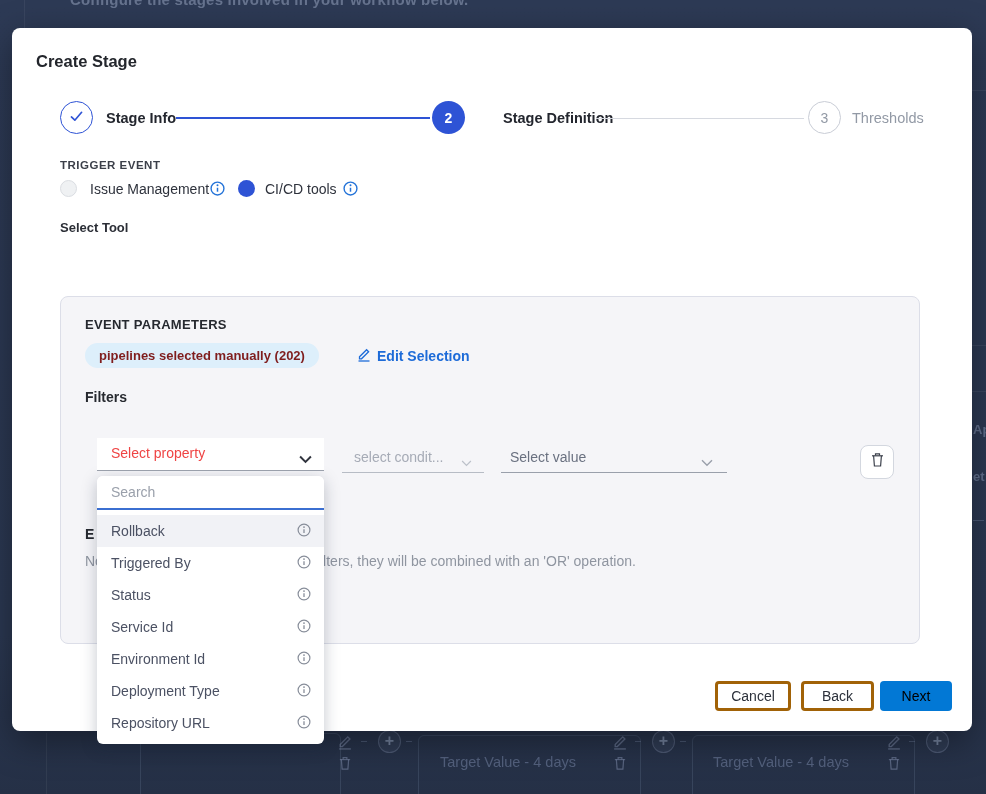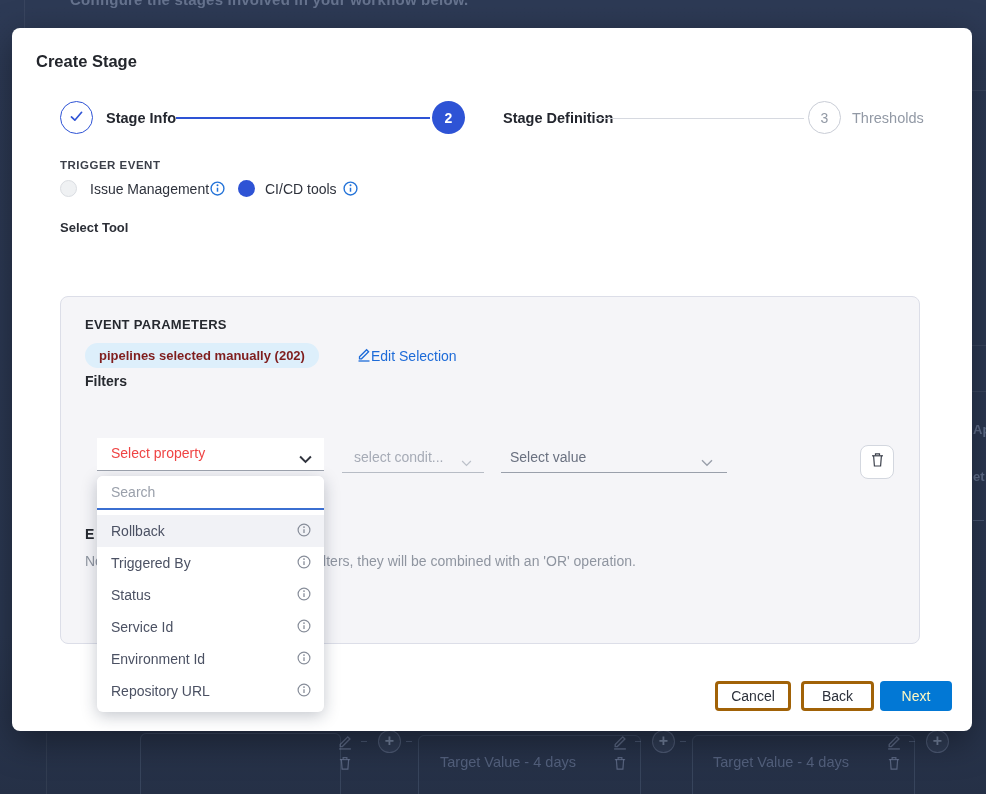--- a/index.html
+++ b/index.html
@@ -43,21 +43,21 @@
   .radio-text{font-size:14px;color:#2e323c;white-space:nowrap;text-align:center;}
 
   .field-label{font-size:13px;font-weight:700;color:#2b2e36;}
   .tool-field{left:48px;top:217px;width:302px;height:30px;border-bottom:1px solid #767b86;}
   .tool-value{padding-left:12px;font-size:14px;color:#2e323c;line-height:29px;}
 
   
   .panel{left:48px;top:268px;width:860px;height:348px;background:#f5f5f8;border:1px solid #dcdee8;border-radius:8px;}
   .ep-heading{left:24px;top:20px;font-size:13px;font-weight:700;letter-spacing:.3px;color:#26292f;}
   .chip{left:24px;top:46px;height:25px;border-radius:13px;background:#ddeffb;color:#7f1d1d;font-size:13px;font-weight:600;line-height:25px;padding:0 14px;white-space:nowrap;}
-  .edit-link{left:296px;top:50px;display:flex;align-items:center;color:#1d6bd8;font-size:14px;font-weight:400;cursor:pointer;white-space:nowrap;}
+  .edit-link{left:296px;top:50px;display:flex;align-items:center;gap:6px;color:#1d6bd8;font-size:14px;font-weight:700;cursor:pointer;white-space:nowrap;}
   .sec-heading{font-size:14px;font-weight:700;color:#26292f;}
   .note{font-size:14px;color:#8f95a0;white-space:nowrap;}
   .u-field{border-bottom:1px solid #b7bcc5;height:30px;}
   .u-field .ph{font-size:14px;line-height:28px;white-space:nowrap;}
   .chev{position:absolute;}
   .trash-btn{left:799px;top:148px;width:34px;height:34px;background:#fff;border:1px solid #d3d7df;border-radius:8px;display:flex;align-items:center;justify-content:center;cursor:pointer;color:#3c414c;}
 
   
   .prop-control{left:85px;top:410px;width:227px;height:33px;background:#fff;border-bottom:1px solid #9aa0ab;z-index:31;cursor:pointer;}
   .prop-control .ph{padding-left:14px;font-size:14px;color:#ef4444;line-height:31px;}
@@ -66,21 +66,21 @@
   .dd-search::placeholder{color:#9aa0ab;}
   .dd-list{padding-top:5px;}
   .dd-item{height:32px;display:flex;align-items:center;justify-content:space-between;padding:0 13px 0 14px;font-size:14px;color:#4b5163;cursor:pointer;}
   .dd-item.hl{background:#f1f2f6;}
   .dd-item .info{color:#878d99;}
   .info-blue{color:#2473d8;}
 
   
   .btn{height:30px;border-radius:4px;font-size:14px;font-family:inherit;cursor:pointer;display:flex;align-items:center;justify-content:center;}
   .btn-sec{background:#fff;border:3px solid #a16207;color:#2c313b;}
-  .btn-pri{background:#0278d5;border:none;color:#fef9c3;font-weight:500;}
+  .btn-pri{background:#0278d5;border:none;color:#000000;font-weight:500;}
 </style>
 </head>
 <body>
 
 <div class="canvas">
 
   <div class="abs bg-top-text">Configure the stages involved in your workflow below.</div>
   <div class="abs bg-vline" style="left:24px;top:0;height:28px;"></div>
 
   <div class="abs bg-hline" style="top:90px;"></div>
@@ -173,21 +173,21 @@
     <div class="abs panel">
       <div class="abs ep-heading">EVENT PARAMETERS</div>
       <div class="abs chip">pipelines selected manually (202)</div>
       <div class="abs edit-link">
         <span><svg width="14" height="15" viewBox="0 0 14 15" fill="none" stroke="currentColor" stroke-width="1.3">
               <path d="M2.5 9.8 L9.6 2.7 L11.6 4.7 L4.5 11.8 L2.5 11.8 Z"></path>
               <line x1="1.5" y1="14" x2="12.5" y2="14"></line>
             </svg></span>
         <span>Edit Selection</span>
       </div>
-      <div class="abs sec-heading" style="left:24px;top:76px;">Filters</div>
+      <div class="abs sec-heading" style="left:24px;top:92px;">Filters</div>
 
       <div class="abs u-field" style="left:281px;top:146px;width:142px;">
         <div class="ph" style="color:#a6abb6;padding-left:12px;">select condit...</div>
         <span class="chev" style="right:12px;top:10px;color:#bcc1ca;"><svg width="11" height="7" viewBox="0 0 12 8" fill="none" stroke="currentColor" stroke-width="1.4">
               <path d="M1 1.2 L6 6.2 L11 1.2"></path>
             </svg></span>
       </div>
       <div class="abs u-field" style="left:440px;top:146px;width:226px;border-bottom-color:#9aa0ab;">
         <div class="ph" style="color:#6a7180;padding-left:9px;">Select value</div>
         <span class="chev" style="right:14px;top:10px;color:#9aa0ab;"><svg width="12" height="8" viewBox="0 0 12 8" fill="none" stroke="currentColor" stroke-width="1.4">
@@ -250,20 +250,28 @@
         </div>
         <div class="dd-item">
           <span>Environment Id</span>
           <span class="info"><svg width="14" height="14" viewBox="0 0 14 14" fill="none">
                 <circle cx="7" cy="7" r="5.9" stroke="currentColor" stroke-width="1.2"></circle>
                 <line x1="7" y1="6.3" x2="7" y2="10" stroke="currentColor" stroke-width="1.3"></line>
                 <circle cx="7" cy="4.1" r="0.9" fill="currentColor"></circle>
               </svg></span>
         </div>
         <div class="dd-item">
+          <span>Deployment Type</span>
+          <span class="info"><svg width="14" height="14" viewBox="0 0 14 14" fill="none">
+                <circle cx="7" cy="7" r="5.9" stroke="currentColor" stroke-width="1.2"></circle>
+                <line x1="7" y1="6.3" x2="7" y2="10" stroke="currentColor" stroke-width="1.3"></line>
+                <circle cx="7" cy="4.1" r="0.9" fill="currentColor"></circle>
+              </svg></span>
+        </div>
+        <div class="dd-item">
           <span>Repository URL</span>
           <span class="info"><svg width="14" height="14" viewBox="0 0 14 14" fill="none">
                 <circle cx="7" cy="7" r="5.9" stroke="currentColor" stroke-width="1.2"></circle>
                 <line x1="7" y1="6.3" x2="7" y2="10" stroke="currentColor" stroke-width="1.3"></line>
                 <circle cx="7" cy="4.1" r="0.9" fill="currentColor"></circle>
               </svg></span>
         </div>
       </div>
     </div>
 

